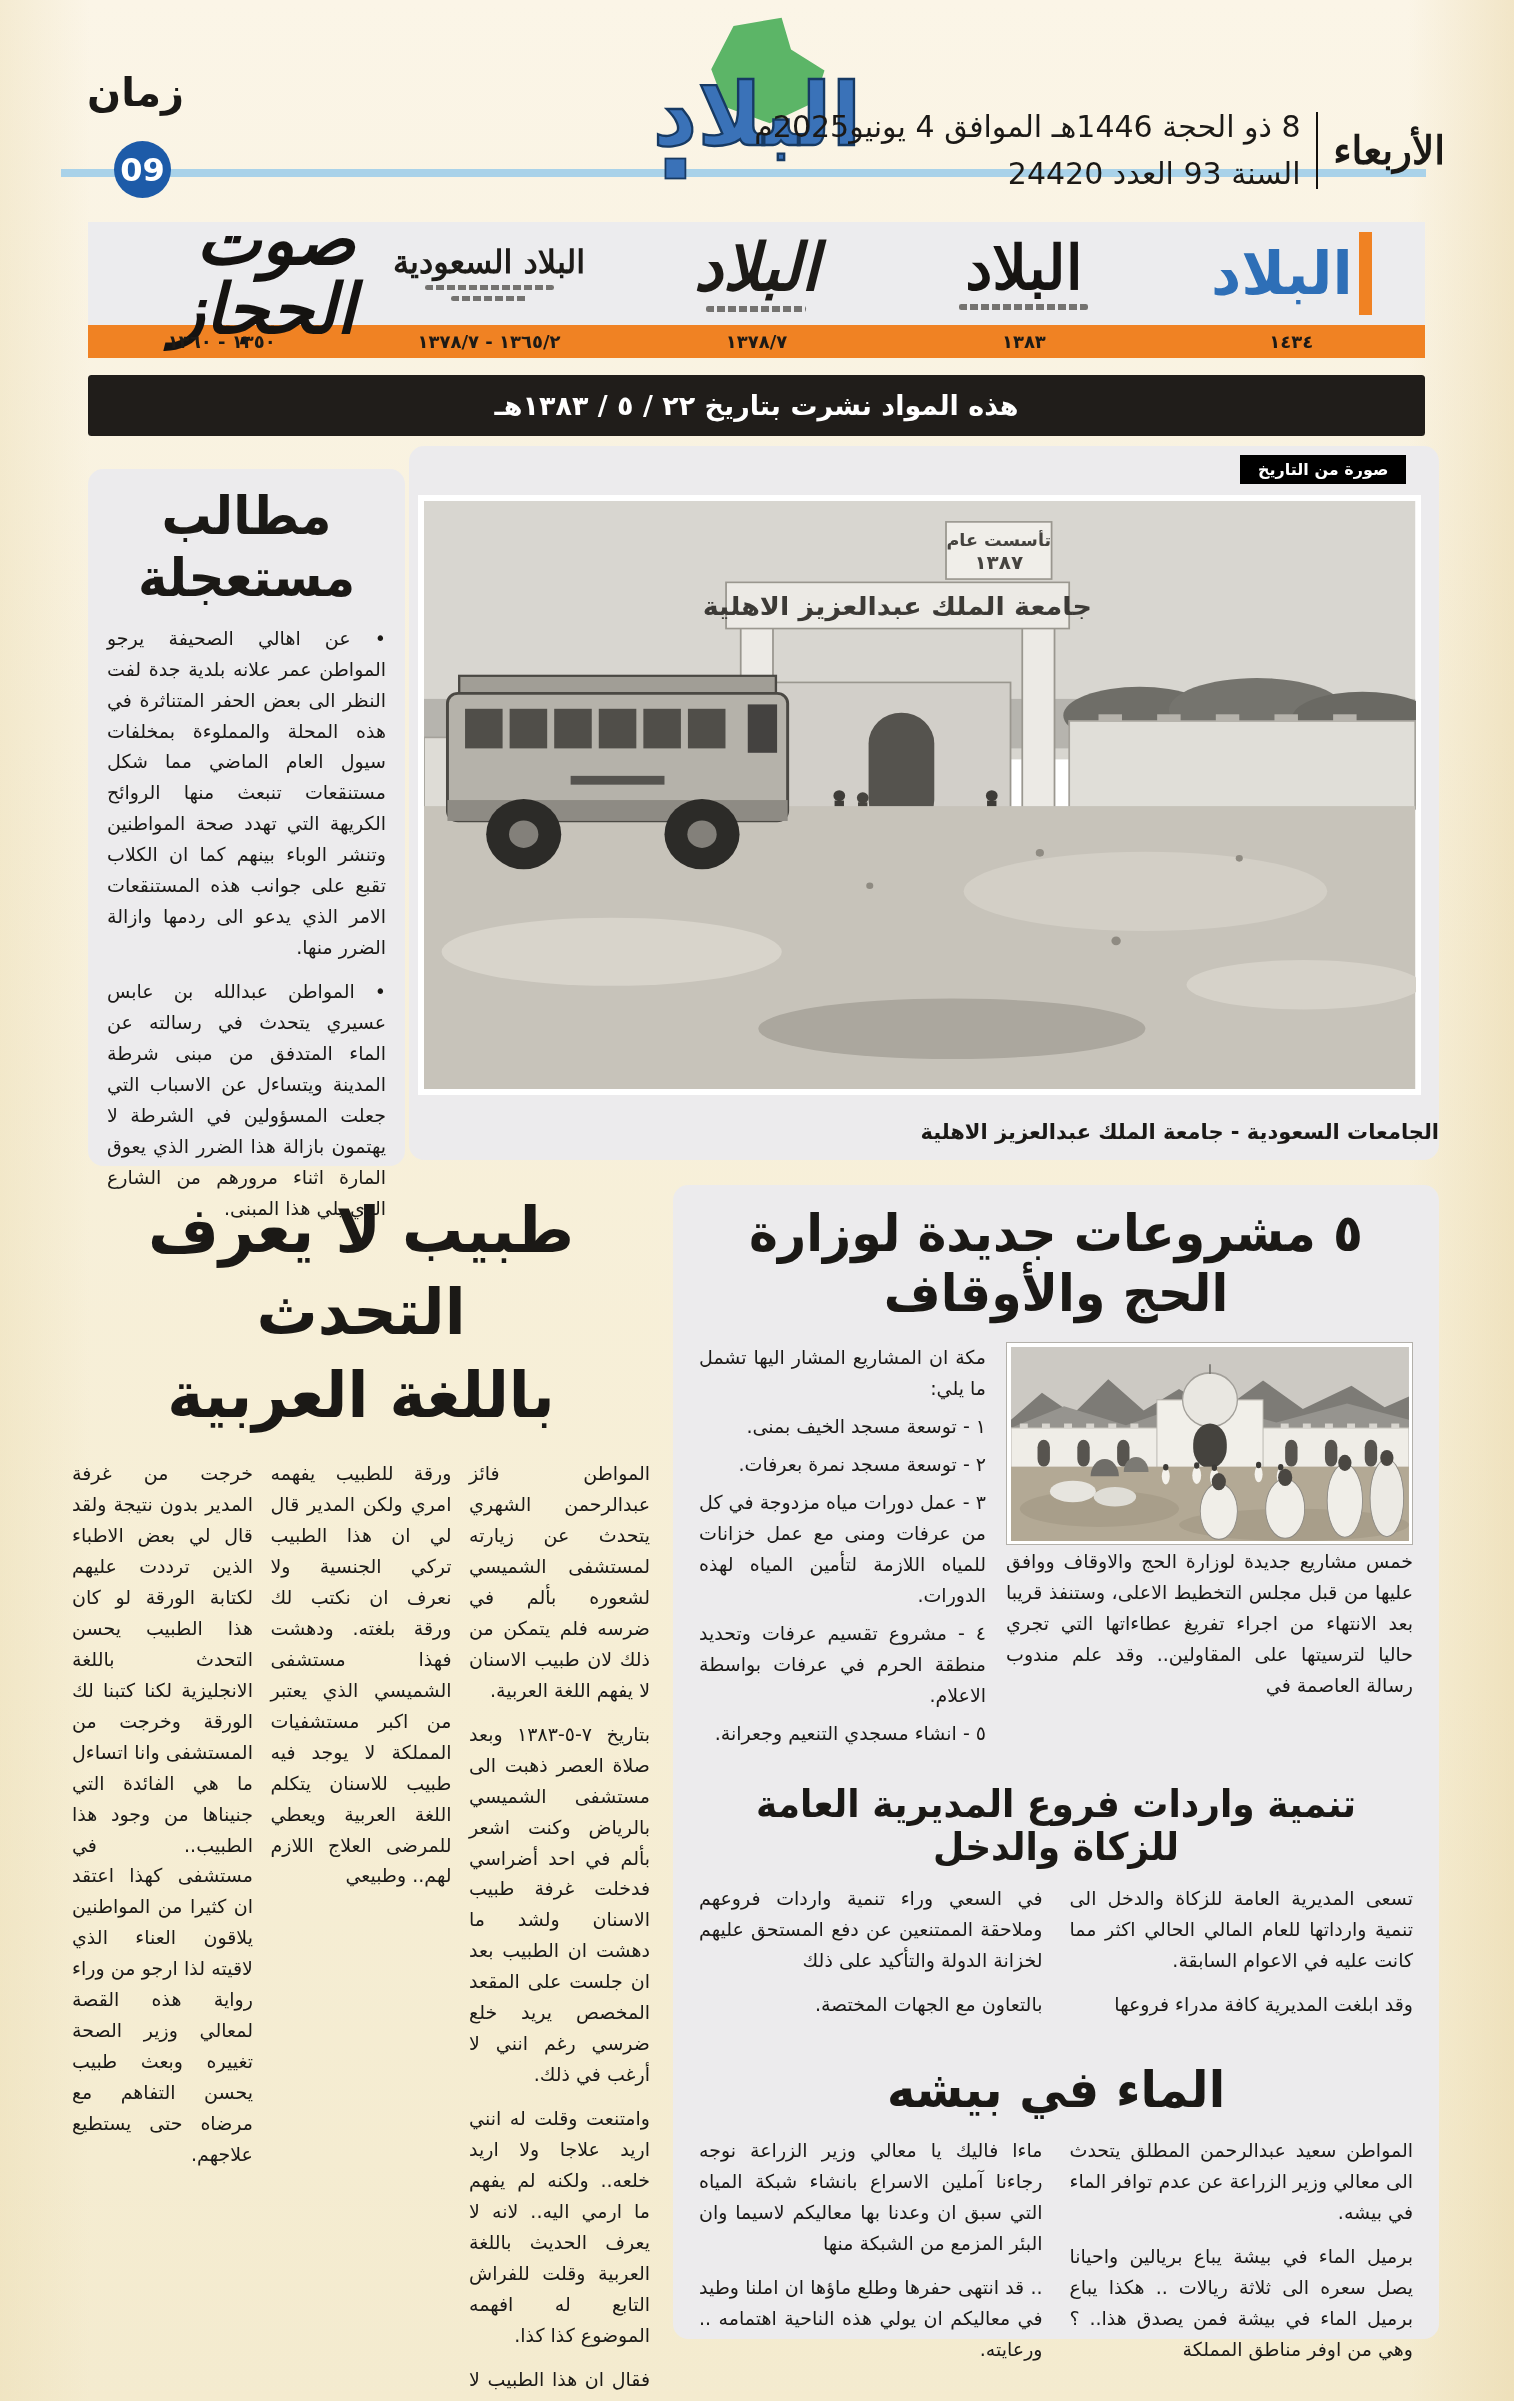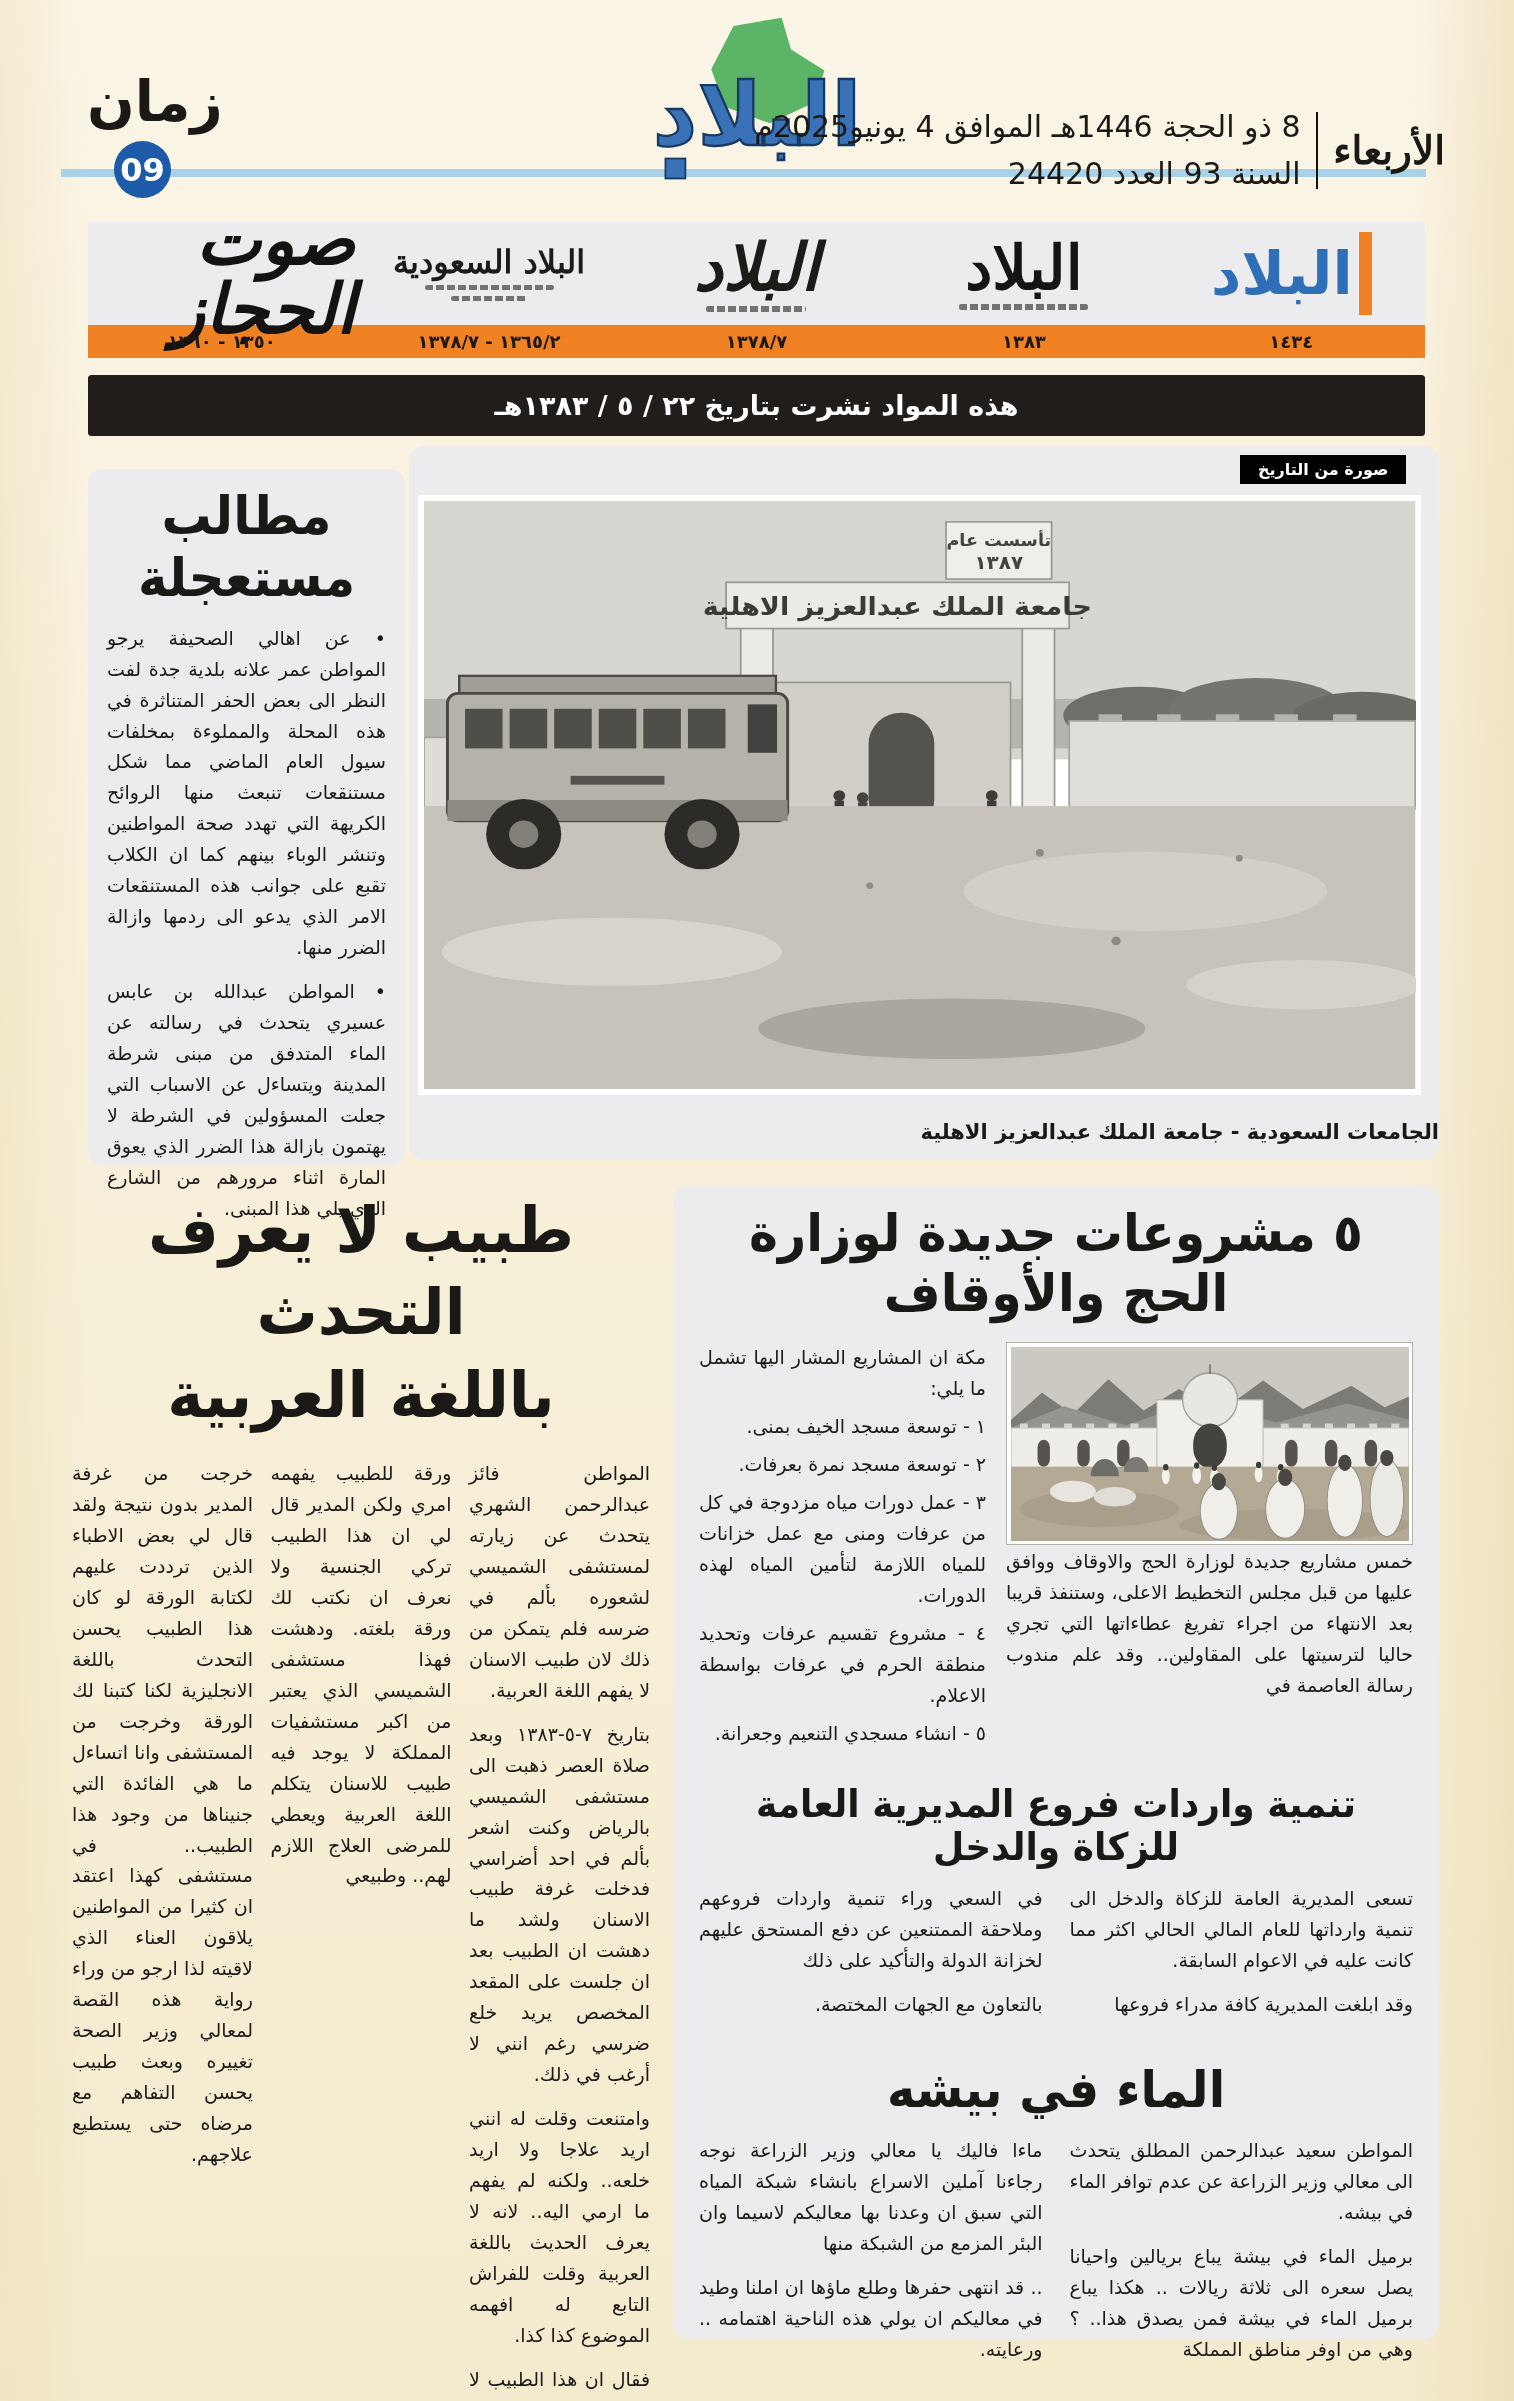--- a/index.html
+++ b/index.html
@@ -7,21 +7,21 @@
     position:relative; width:1515px; height:2401px; overflow:hidden;
     direction:rtl;
     font-family:"DejaVu Sans", sans-serif;
     color:#1b1916;
     background:linear-gradient(180deg,#fbf5e7 0%,#f8f1dd 30%,#f6eed5 70%,#f4ebcf 100%);
   }
   .page::before{content:''; position:absolute; inset:0;
     background:linear-gradient(90deg, rgba(232,216,170,.35) 0%, rgba(255,255,255,0) 6%, rgba(255,255,255,0) 93%, rgba(230,210,160,.45) 100%);
     pointer-events:none; z-index:0;}
   
-  .section-label{position:absolute; top:69px; left:88px; font-size:56px; font-weight:800; letter-spacing:-1.2px; z-index:2;}
+  .section-label{position:absolute; top:69px; left:88px; font-size:40px; font-weight:800; letter-spacing:-1.2px; z-index:2;}
   .pagenum{position:absolute; top:141px; left:115px; width:57px; height:57px; border-radius:50%;
     background:#1d5ba8; color:#fff; display:flex; align-items:center; justify-content:center;
     font-size:32px; font-weight:800; z-index:3;}
   .hdr-rule{position:absolute; top:169px; left:62px; right:88px; height:7.6px; background:#a9d2e9; z-index:1;}
   .logo-wrap{position:absolute; top:13px; left:50%; transform:translateX(-50%); width:223px; z-index:2;}
   .hdr-right{position:absolute; top:104px; right:69px; display:flex; align-items:center; gap:15.2px; z-index:2;}
   .weekday{font-size:39px; font-weight:800;font-family:Liberation Serif, serif;}
   .hdr-divider{width:2.3px; height:77px; background:#14120f;}
   .hdr-dates{font-size:30px; font-weight:400; line-height:1.55; text-align:right;}
   

